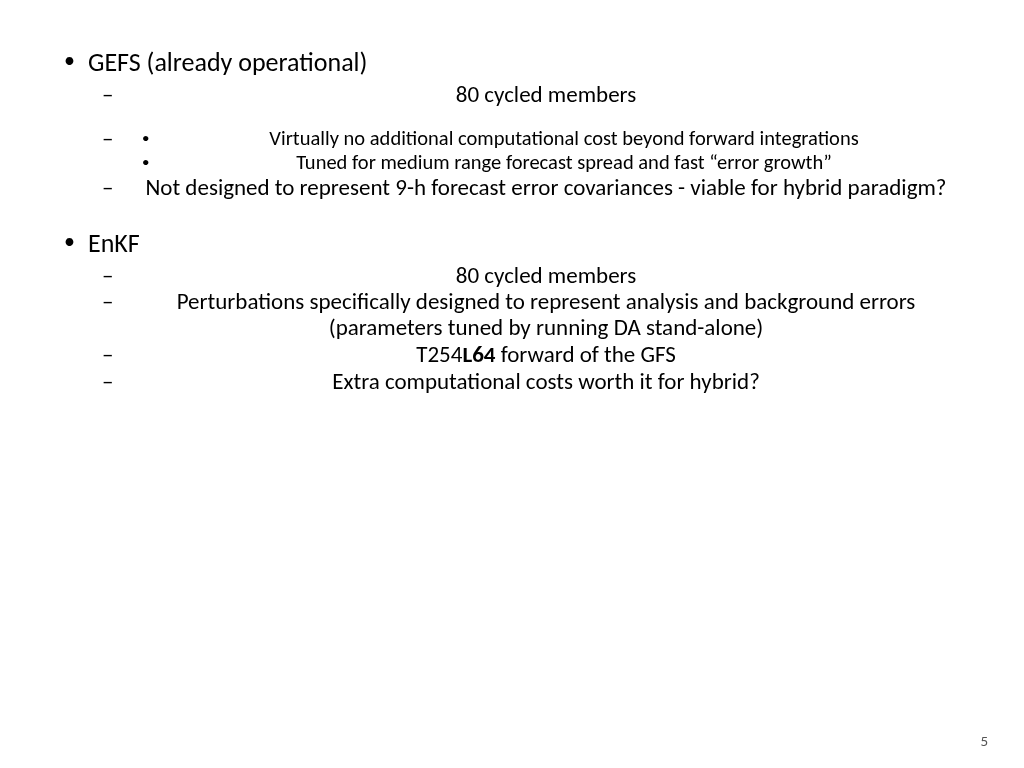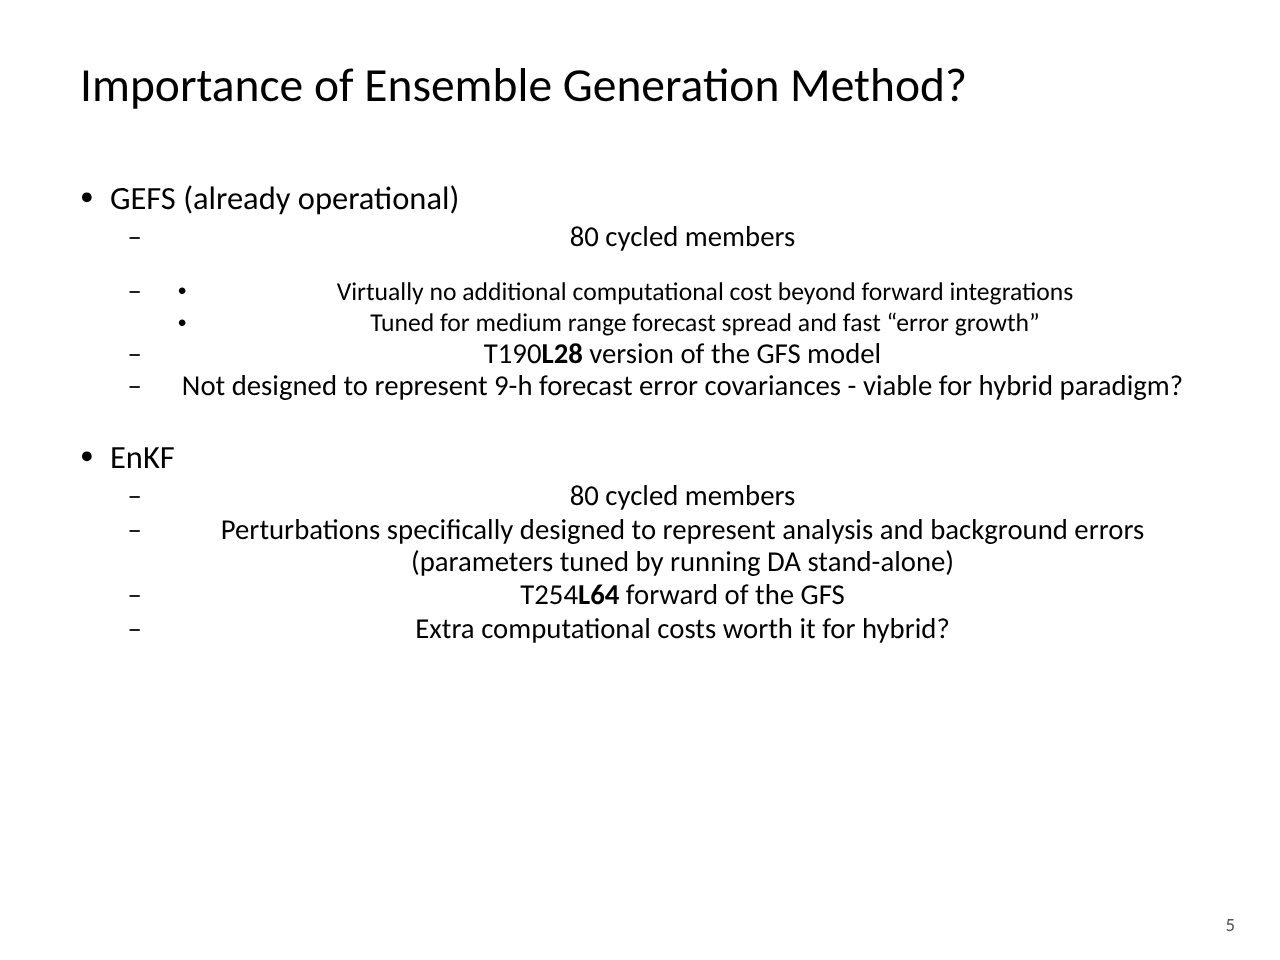--- a/index.html
+++ b/index.html
@@ -88,34 +88,32 @@
       right: 36px;
       bottom: 18px;
       font-size: 15px;
       color: #555;
     }
   </style>
 </head>
 <body>
 
 <div class="slide">
-  <h1 class="title">Importance of Ensemble Generation Method?</h1>
 
   <ul class="lvl1">
     <li>
       <span class="head">GEFS (already operational)</span>
       <ul class="lvl2">
         <li>80 cycled members</li>
         <li>
           <ul class="lvl3">
             <li>Virtually no additional computational cost beyond forward integrations</li>
             <li><span>Tuned for medium range forecast spread and fast </span><span>“error growth”</span></li>
           </ul>
         </li>
-        <li><span>T190</span><span class="bold">L28</span><span> version of the GFS model</span></li>
         <li>Not designed to represent 9-h forecast error covariances - viable for hybrid paradigm?</li>
       </ul>
     </li>
   </ul>
 
   <div class="gap"></div>
 
   <ul class="lvl1">
     <li>
       <span class="head">EnKF</span>

